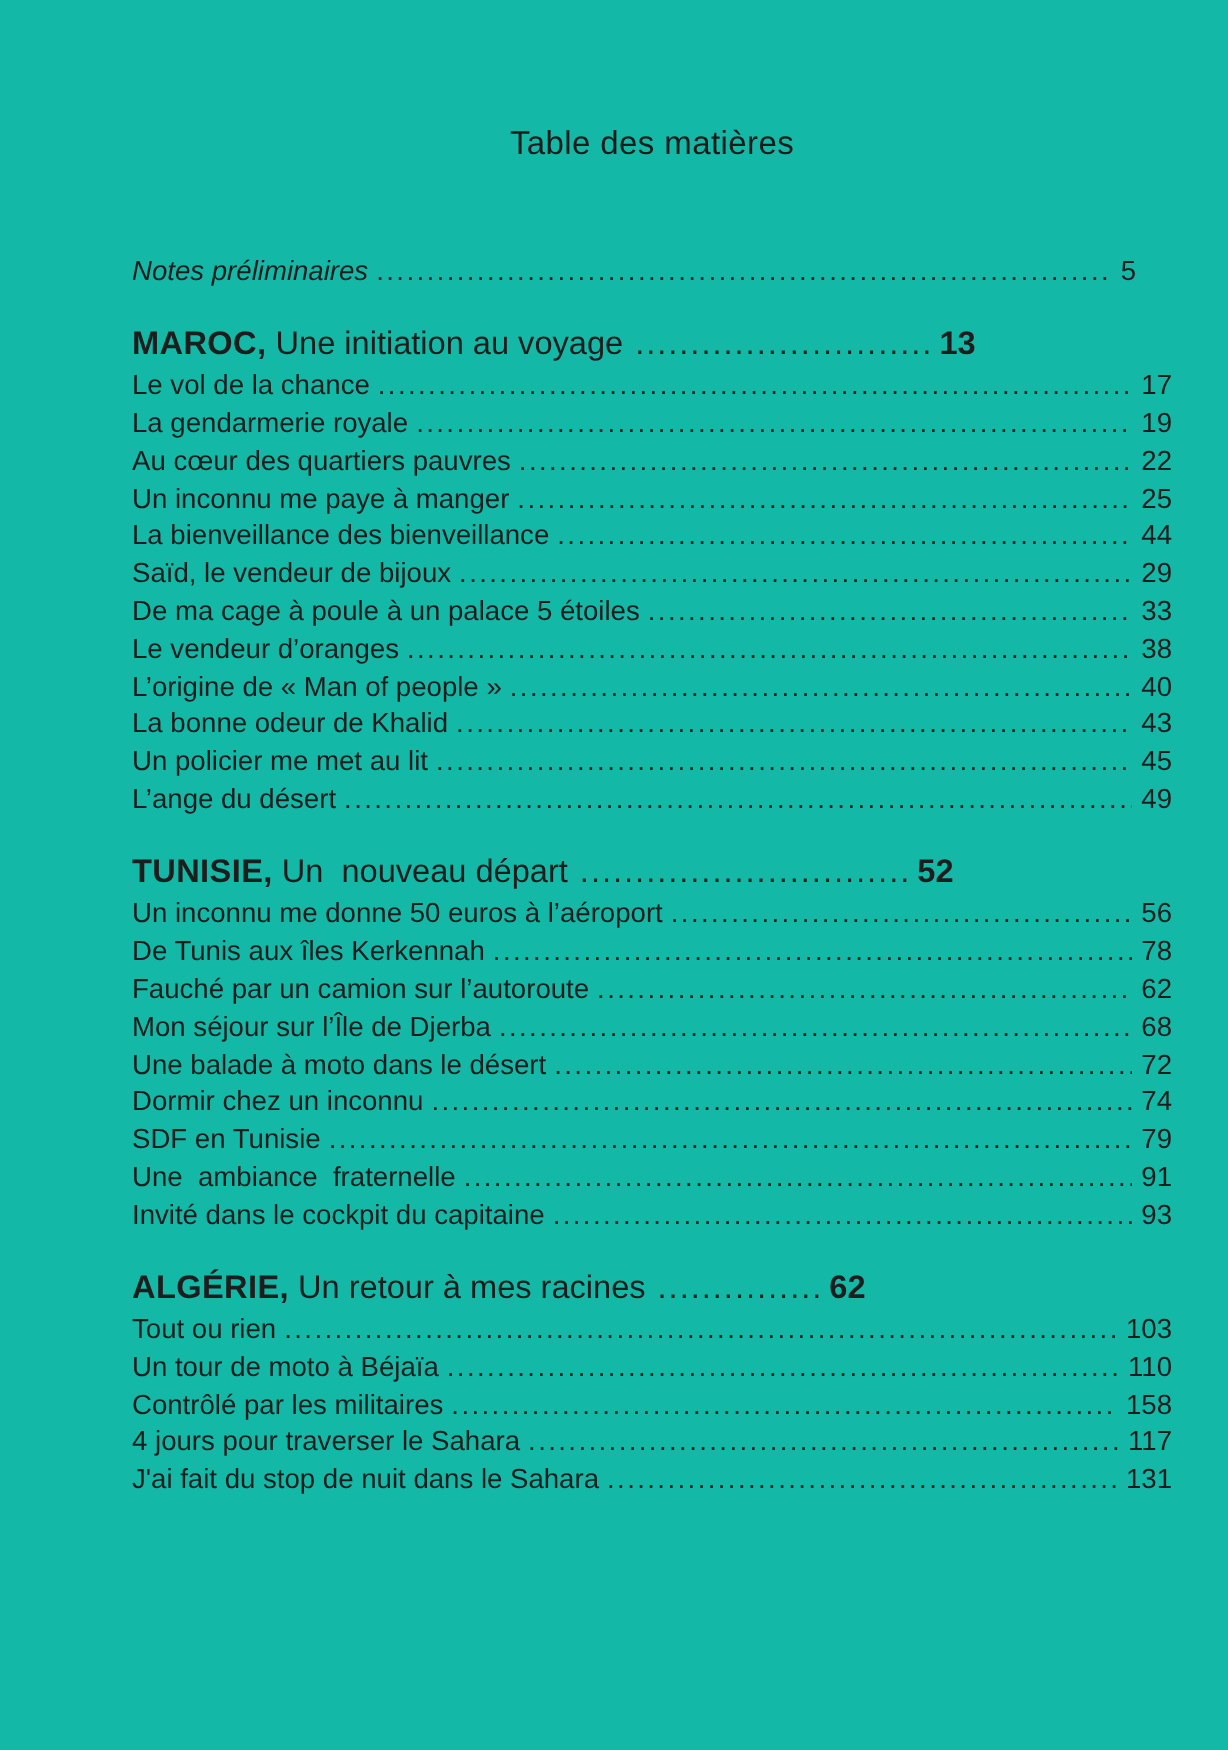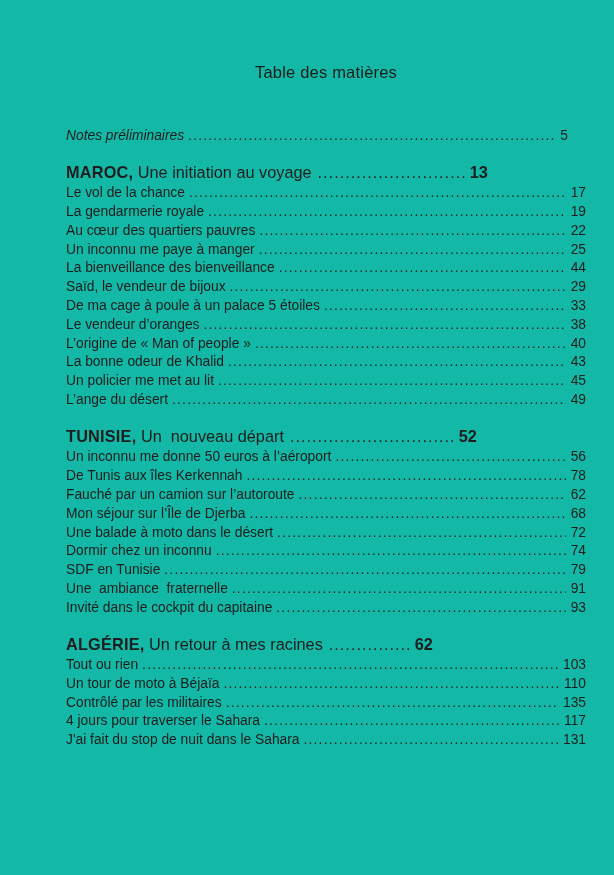--- a/index.html
+++ b/index.html
@@ -191,21 +191,21 @@
         <span class="page-num">103</span>
       </div>
       <div class="toc-row">
         <span class="row-label">Un tour de moto à Béjaïa</span>
         <span class="leader"></span>
         <span class="page-num">110</span>
       </div>
       <div class="toc-row">
         <span class="row-label">Contrôlé par les militaires</span>
         <span class="leader"></span>
-        <span class="page-num">135</span>
+        <span class="page-num">158</span>
       </div>
       <div class="toc-row">
         <span class="row-label">4 jours pour traverser le Sahara</span>
         <span class="leader"></span>
         <span class="page-num">117</span>
       </div>
       <div class="toc-row">
         <span class="row-label">J'ai fait du stop de nuit dans le Sahara</span>
         <span class="leader"></span>
         <span class="page-num">131</span>

